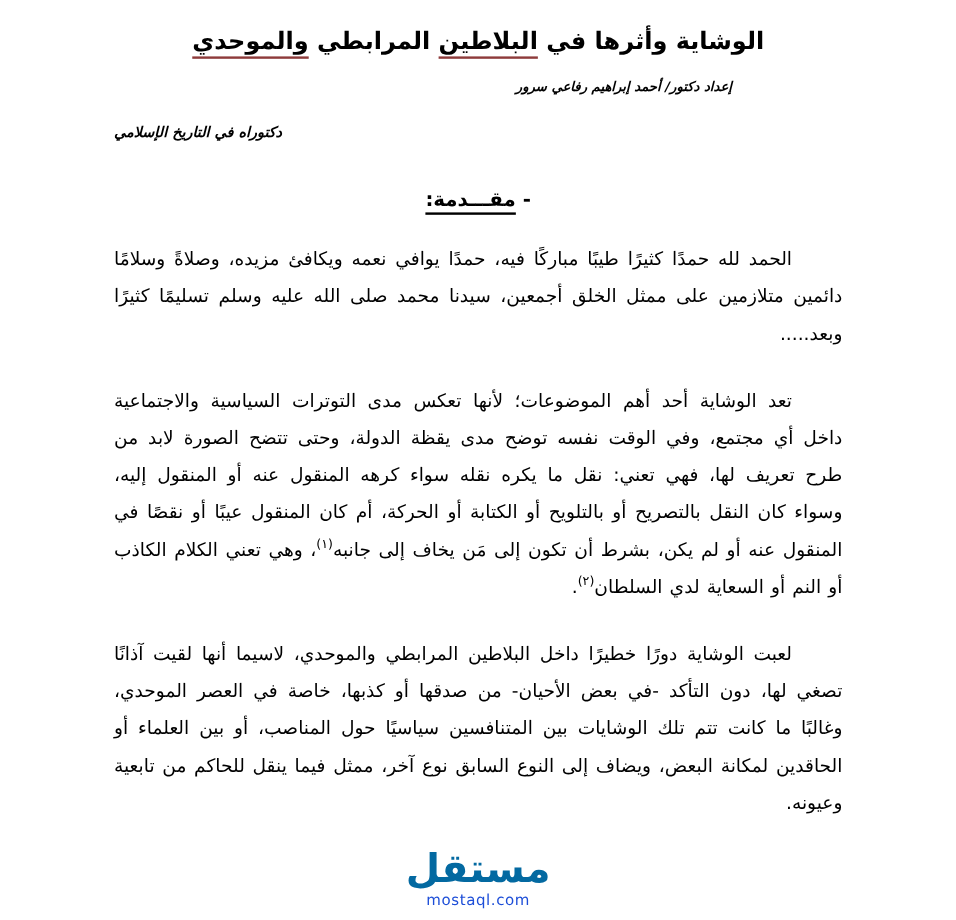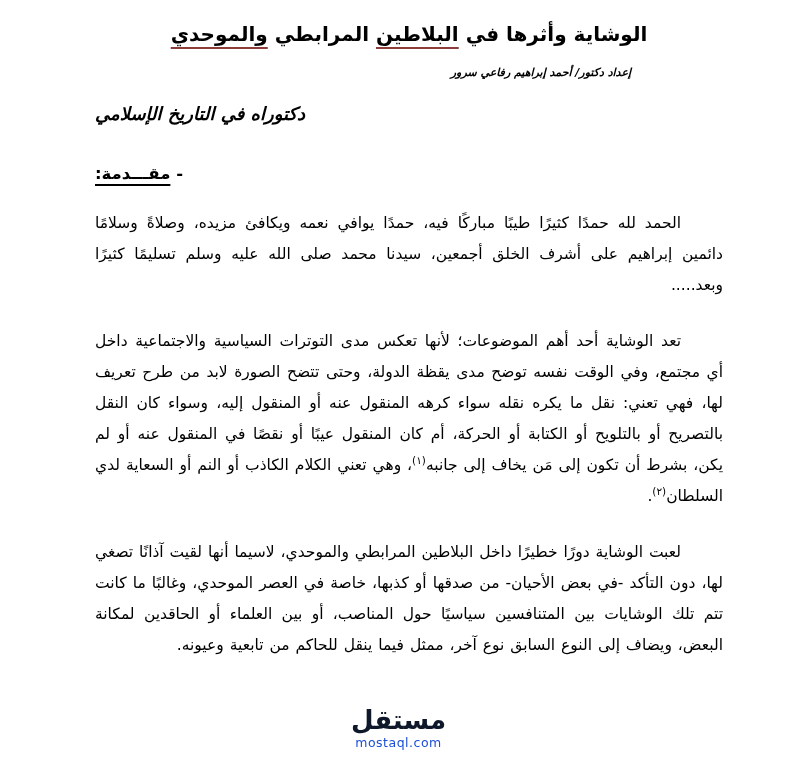--- a/index.html
+++ b/index.html
@@ -11,21 +11,21 @@
     margin: 0 auto;
     background: #ffffff;
     font-family: "DejaVu Sans", sans-serif;
     color: #000000;
     direction: rtl;
     overflow: hidden;
   }
   .content {
     position: relative;
     z-index: 1;
-    padding: 10px 74px 0 95px;
+    padding: 10px 95px 0 95px;
   }
   .doc-title {
     margin: 8px 0 0;
     text-align: center;
     font-size: 20px;
     font-weight: 700;
     line-height: 1.6;
     color: #000000;
   }
   .u-title {
@@ -37,28 +37,28 @@
   .author-line {
     margin: 16px 92px 0 0;
     text-align: right;
     font-size: 11px;
     font-weight: 600;
     font-style: italic;
   }
   .degree-line {
     margin: 24px 0 0;
     text-align: left;
-    font-size: 18px;
+    font-size: 12px;
     font-weight: 700;
     font-style: italic;
     letter-spacing: -0.3px;
   }
   .section-heading {
     margin: 40px 0 0;
-    text-align: left;
+    text-align: center;
     font-size: 16.5px;
     font-weight: 700;
   }
   .h-underline {
     text-decoration: underline;
     text-decoration-thickness: 1.5px;
     text-underline-offset: 5px;
   }
   .para {
     margin: 25px 0 0;
@@ -76,23 +76,23 @@
   .watermark {
     position: absolute;
     z-index: 0;
     top: 706px;
     left: 0;
     right: 0;
     text-align: center;
     pointer-events: none;
   }
   .wm-ar {
-    font-size: 26px;
+    font-size: 33px;
     font-weight: 700;
-    color: #0f172a;
+    color: #0369a1;
     line-height: 1.1;
   }
   .wm-en {
     font-size: 12.5px;
     color: #1d4ed8;
     letter-spacing: 0.5px;
     direction: ltr;
   }
 </style>
 </head>
@@ -111,20 +111,20 @@
 
     <div class="author-line">إعداد دكتور/ أحمد إبراهيم رفاعي سرور</div>
 
     <div class="degree-line">دكتوراه في التاريخ الإسلامي</div>
 
     <div class="section-heading">
       <span>-</span>
       <span class="h-underline">مقـــدمة:</span>
     </div>
 
-    <p class="para">الحمد لله حمدًا كثيرًا طيبًا مباركًا فيه، حمدًا يوافي نعمه ويكافئ مزيده، وصلاةً وسلامًا دائمين إبراهيم على أشرف الخلق أجمعين، سيدنا محمد صلى الله عليه وسلم تسليمًا كثيرًا وبعد.....</p>
+    <p class="para">الحمد لله حمدًا كثيرًا طيبًا مباركًا فيه، حمدًا يوافي نعمه ويكافئ مزيده، وصلاةً وسلامًا دائمين متلازمين على ممثل الخلق أجمعين، سيدنا محمد صلى الله عليه وسلم تسليمًا كثيرًا وبعد.....</p>
 
     <p class="para"><span>تعد الوشاية أحد أهم الموضوعات؛ لأنها تعكس مدى التوترات السياسية والاجتماعية داخل أي مجتمع، وفي الوقت نفسه توضح مدى يقظة الدولة، وحتى تتضح الصورة لابد من طرح تعريف لها، فهي تعني: نقل ما يكره نقله سواء كرهه المنقول عنه أو المنقول إليه، وسواء كان النقل بالتصريح أو بالتلويح أو الكتابة أو الحركة، أم كان المنقول عيبًا أو نقصًا في المنقول عنه أو لم يكن، بشرط أن تكون إلى مَن يخاف إلى جانبه</span><sup>(١)</sup><span>، وهي تعني الكلام الكاذب أو النم أو السعاية لدي السلطان</span><sup>(٢)</sup><span>.</span></p>
 
     <p class="para">لعبت الوشاية دورًا خطيرًا داخل البلاطين المرابطي والموحدي، لاسيما أنها لقيت آذانًا تصغي لها، دون التأكد -في بعض الأحيان- من صدقها أو كذبها، خاصة في العصر الموحدي، وغالبًا ما كانت تتم تلك الوشايات بين المتنافسين سياسيًا حول المناصب، أو بين العلماء أو الحاقدين لمكانة البعض، ويضاف إلى النوع السابق نوع آخر، ممثل فيما ينقل للحاكم من تابعية وعيونه.</p>
 
   </div>
 </div>
 
 </body></html>

